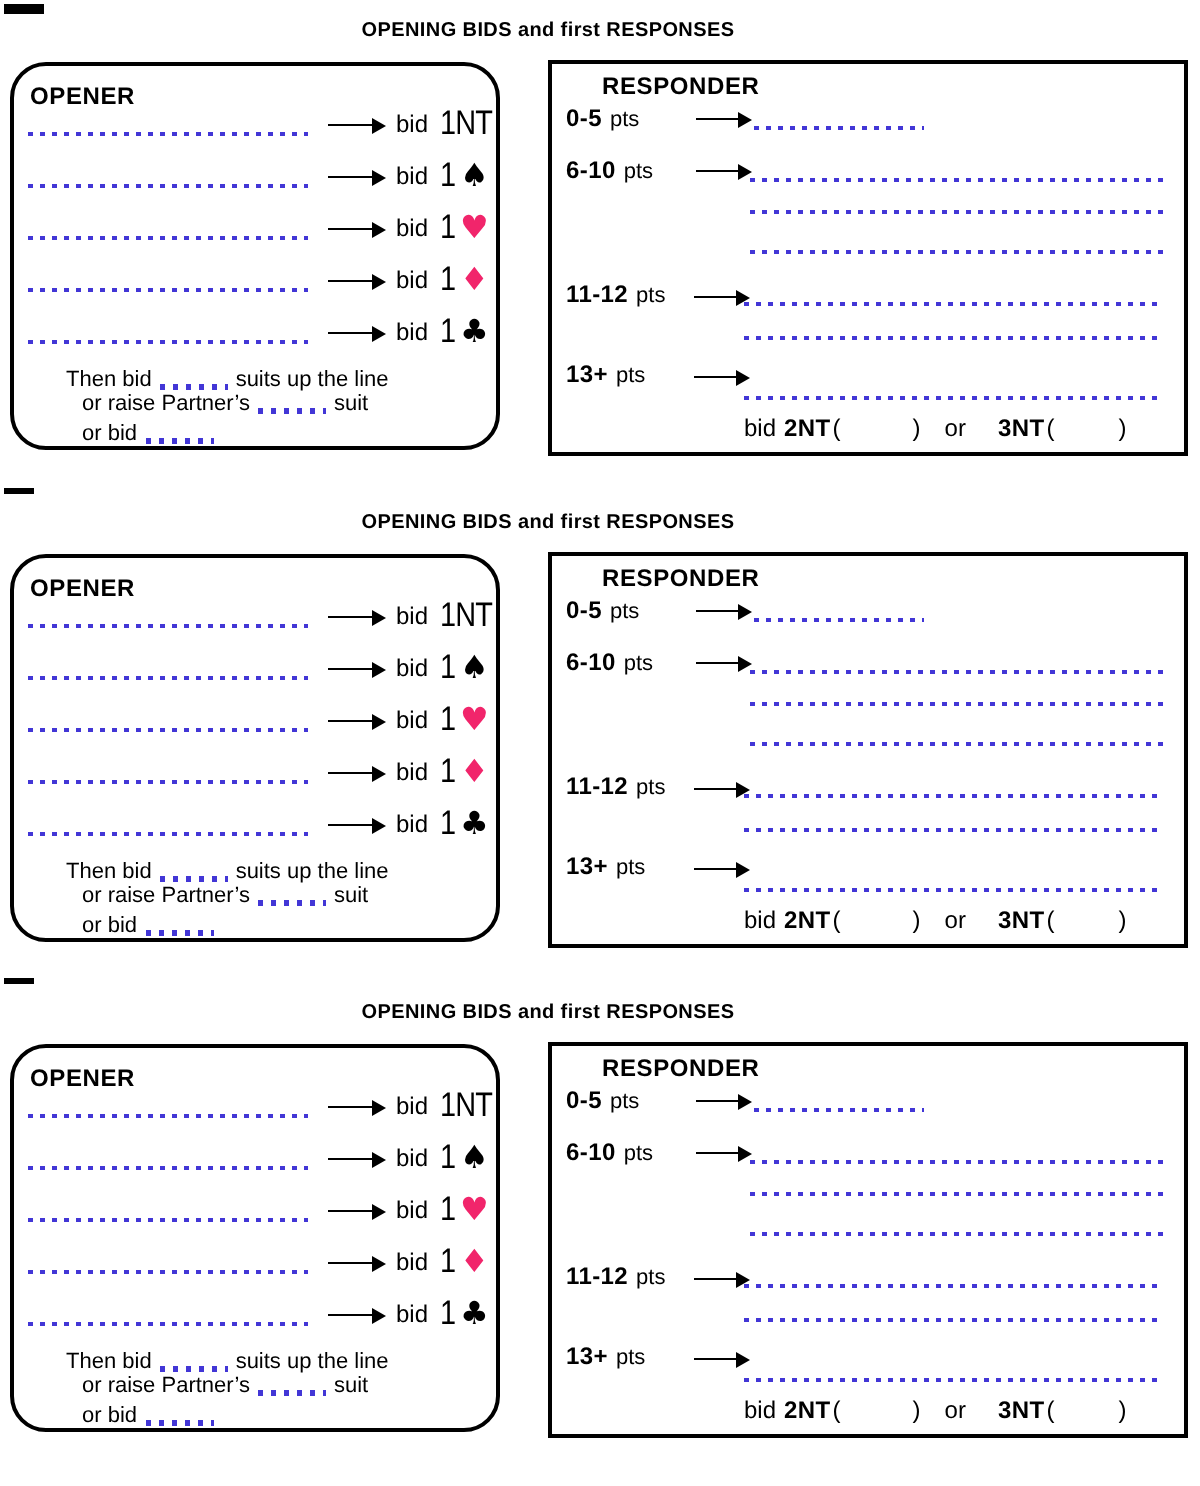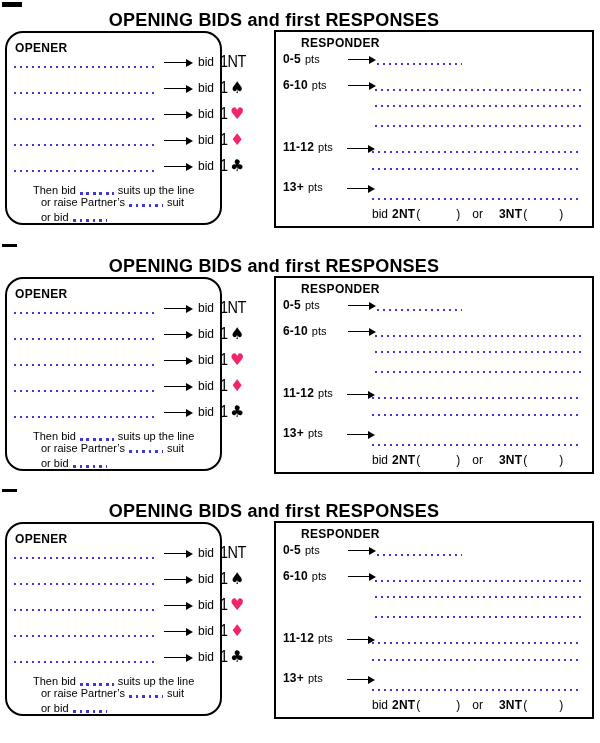--- a/index.html
+++ b/index.html
@@ -23,25 +23,25 @@
   .section{position:absolute;left:0;width:600px;height:246px;}
   .section:nth-of-type(1){top:0;}
   .section:nth-of-type(2){top:246px;}
   .section:nth-of-type(3){top:491px;}
 
   .cut-mark{position:absolute;left:2px;top:-2px;width:15px;height:3px;background:var(--ink);}
   .section:nth-of-type(1) .cut-mark{top:2px;width:20px;height:5px;}
 
   .title{
     position:absolute;top:10px;left:0;width:548px;
-    text-align:center;font-size:18px;font-weight:bold;letter-spacing:0.2px;
+    text-align:center;font-size:10px;font-weight:bold;letter-spacing:0.2px;
   }
 
   .panel{position:absolute;border:2px solid var(--ink);background:#fff;}
-  .panel.opener{left:5px;top:31px;width:217px;height:194px;border-radius:18px;}
+  .panel.opener{left:5px;top:31px;width:245px;height:194px;border-radius:18px;}
   .panel.responder{left:274px;top:30px;width:320px;height:198px;}
 
   .heading{position:absolute;font-size:12px;font-weight:bold;letter-spacing:0.3px;}
   .opener .heading{left:8px;top:8px;}
   .responder .heading{left:25px;top:4px;}
 
   
   .dots{
     display:block;position:absolute;height:2.4px;
     background:repeating-linear-gradient(90deg,var(--blue) 0 2.4px,transparent 2.4px 6px);

